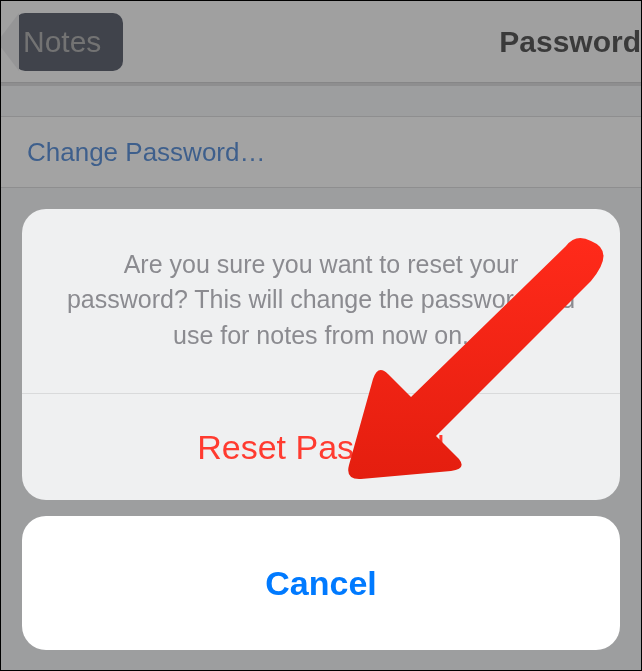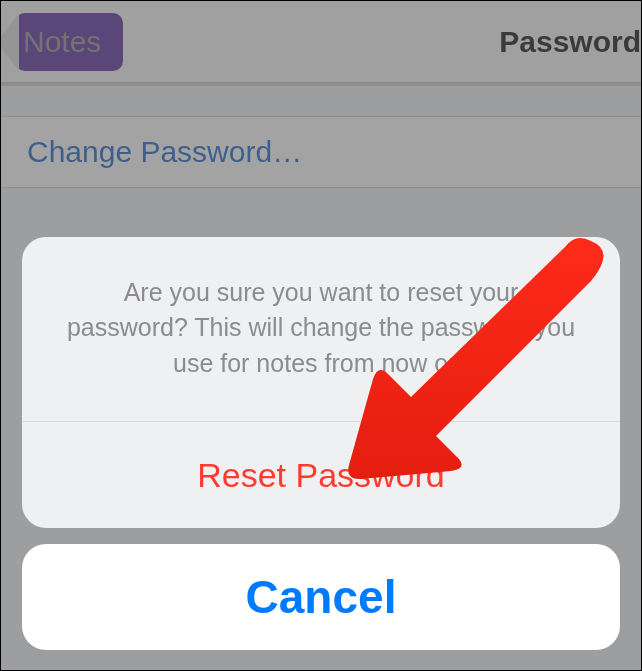--- a/index.html
+++ b/index.html
@@ -31,21 +31,21 @@
       align-items: center;
       position: relative;
     }
     .back-btn {
       position: absolute;
       left: 14px;
       top: 12px;
       height: 58px;
       display: flex;
       align-items: center;
-      background: #4c1d95;
+      background: #0f172a;
       border-radius: 10px 10px 10px 10px;
       padding: 0 22px 0 8px;
     }
     .back-btn::before {
       content: "";
       position: absolute;
       left: -18px;
       top: 0;
       width: 0;
       height: 0;
@@ -76,21 +76,21 @@
     .list-row {
       height: 72px;
       background: #fafafb;
       border-top: 1px solid #c8c9cb;
       border-bottom: 1px solid #c8c9cb;
       display: flex;
       align-items: center;
       padding-left: 26px;
     }
     .list-row span {
-      font-size: 30px;
+      font-size: 26px;
       color: #0b5ac4;
       font-weight: 400;
     }
     .dim-overlay {
       position: absolute;
       inset: 0;
       background: rgba(100,100,100,0.58);
     }
     .sheet-container {
       position: absolute;
@@ -121,25 +121,25 @@
       align-items: center;
       justify-content: center;
       font-size: 34px;
       color: #ff3b30;
       font-weight: 400;
       cursor: pointer;
     }
     .cancel-card {
       background: #ffffff;
       border-radius: 24px;
-      height: 106px;
+      height: 134px;
       display: flex;
       align-items: center;
       justify-content: center;
-      font-size: 46px;
+      font-size: 34px;
       color: #007aff;
       font-weight: 600;
       cursor: pointer;
     }
     .arrow-overlay {
       position: absolute;
       pointer-events: none;
       z-index: 10;
     }
   </style>

